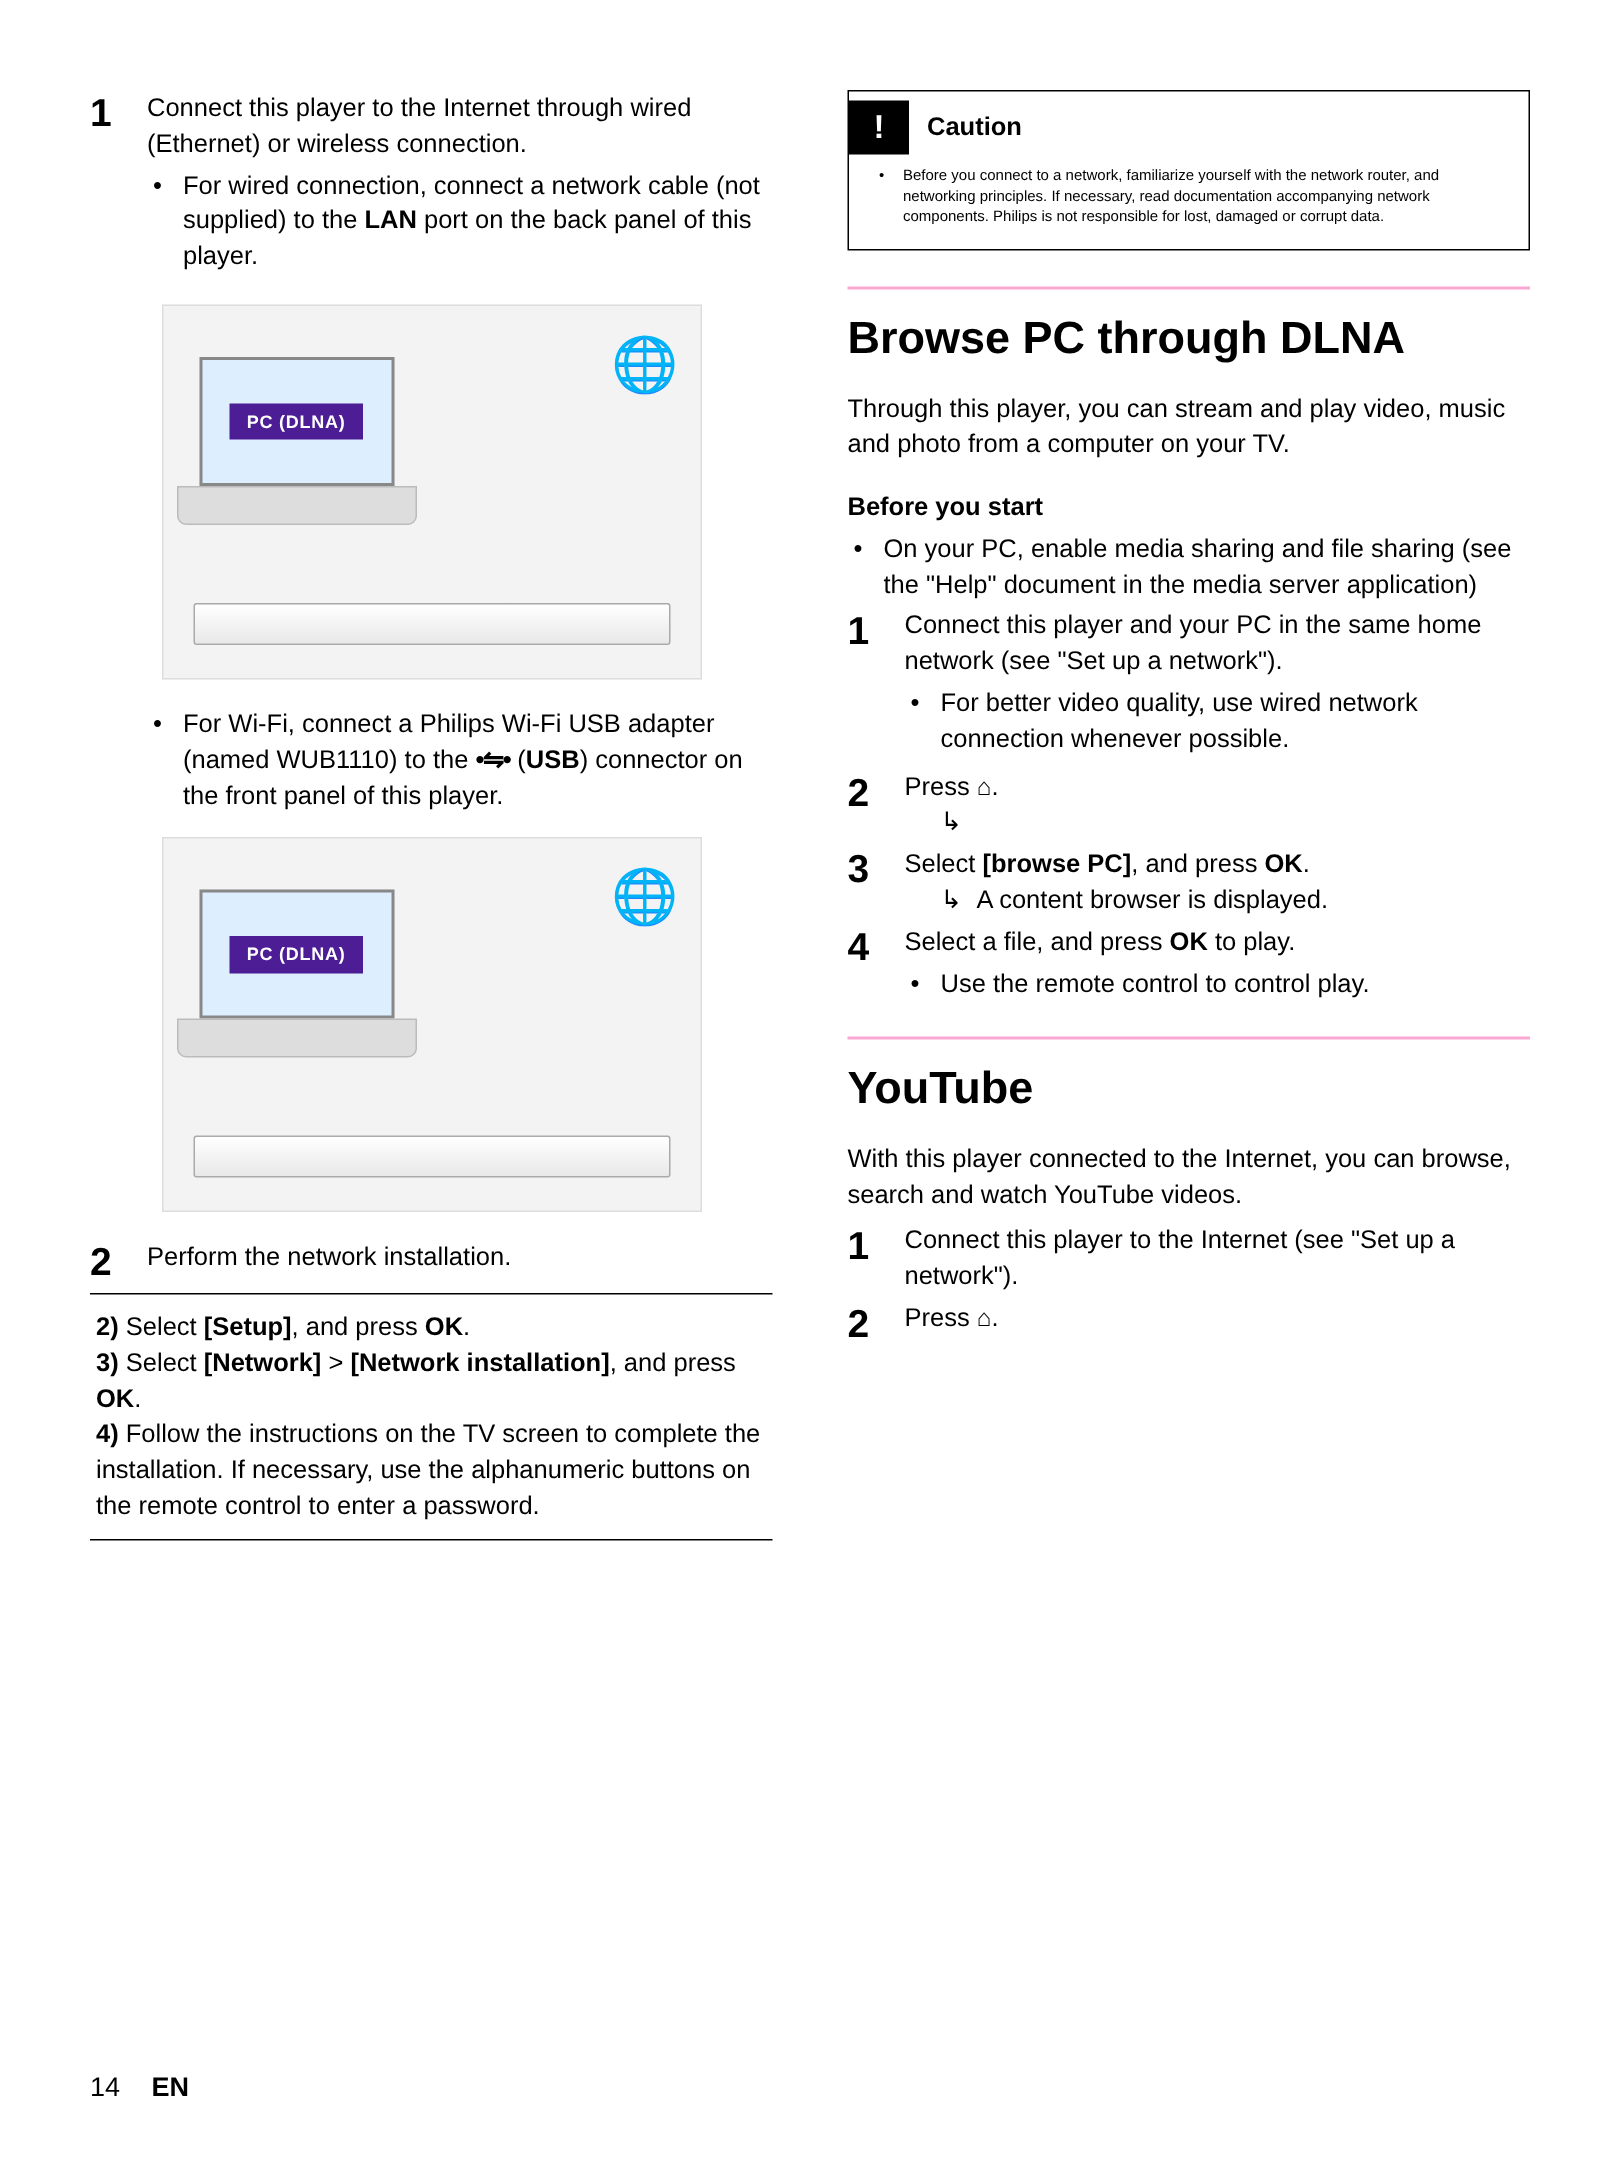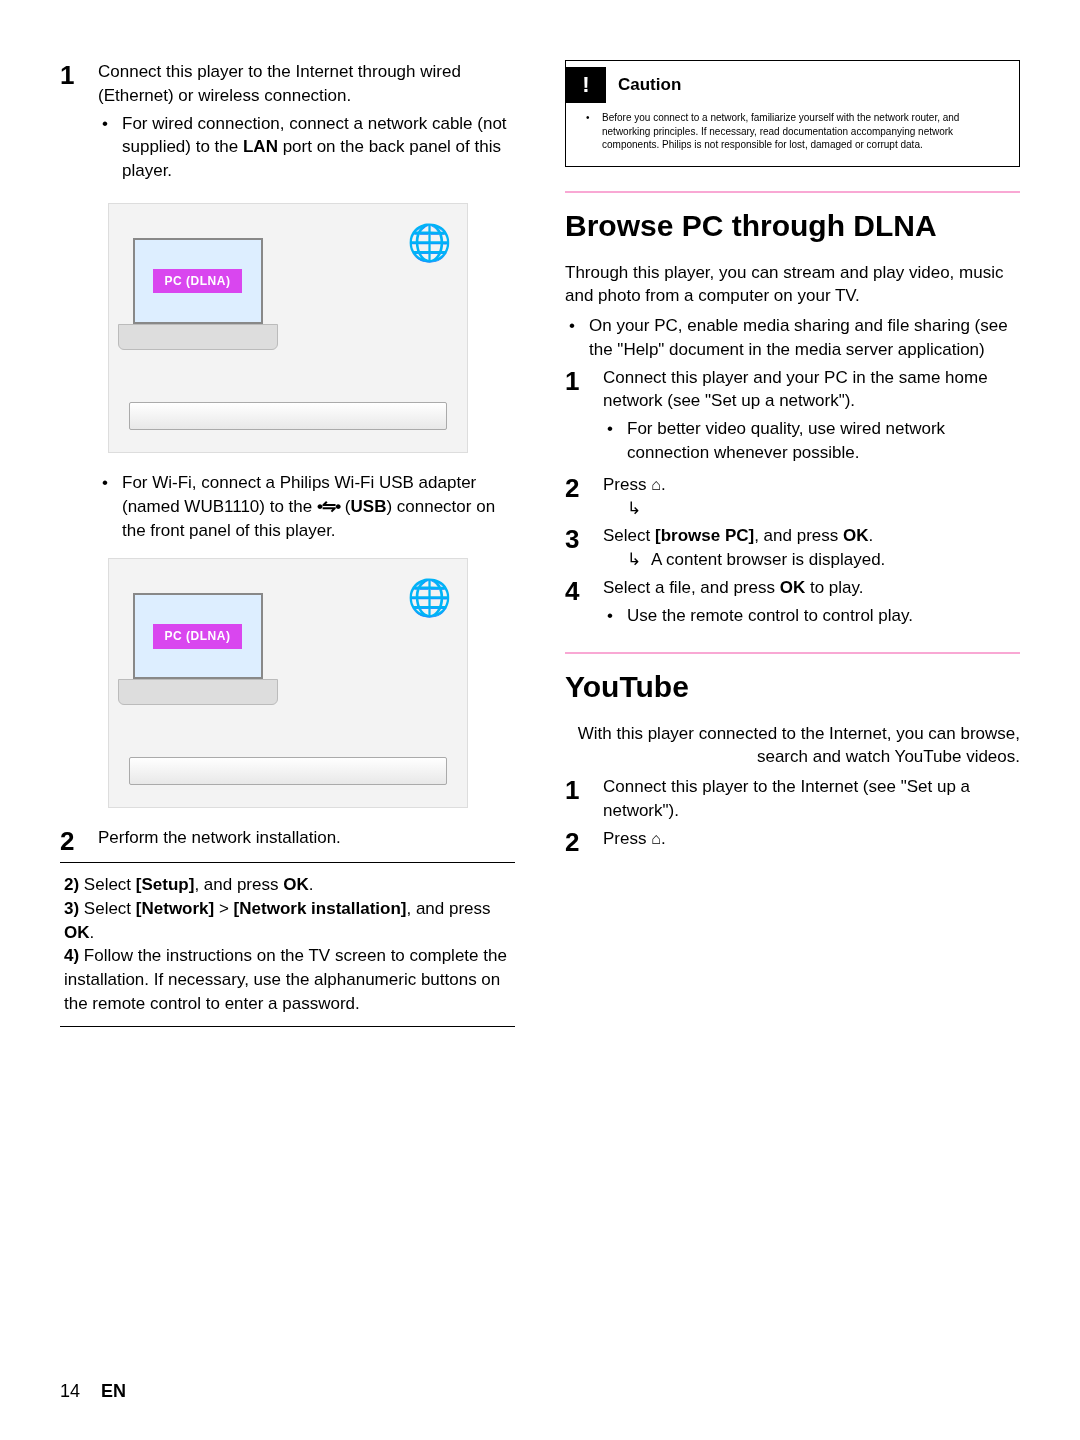--- a/index.html
+++ b/index.html
@@ -51,21 +51,21 @@
     height: 250px;
     background: #f3f3f3;
     border: 1px solid #ddd;
     margin: 16px auto 18px auto;
     display: flex;
     align-items: center;
     justify-content: center;
     position: relative;
   }
   .diagram-label {
-    background: #d946ef;
+    background: #4c1d95;
     color: #fff;
     font-size: 12px;
     padding: 4px 12px;
     font-weight: 600;
     letter-spacing: 0.5px;
   }
   .diagram-globe {
     position:absolute; top:14px; right:14px;
     font-size: 36px;
   }
@@ -212,22 +212,23 @@
         <div class="caution-icon">!</div>
         <div class="boxed-title">Caution</div>
       </div>
       <ul class="bul">
         <li>Before you connect to a network, familiarize yourself with the network router, and networking principles. If necessary, read documentation accompanying network components. Philips is not responsible for lost, damaged or corrupt data.</li>
       </ul>
     </div>
 
     <h2 class="section">Browse PC through DLNA</h2>
 
-    <p style="margin-bottom:6px;">Through this player, you can stream and play video, music and photo from a computer on your TV.</p>
-
+    <p style="margin-bottom:18px;">Through this player, you can stream and play video, music and photo from a computer on your TV.</p>
+
+    <div class="bold">Before you start</div>
     <ul class="bul">
       <li>On your PC, enable media sharing and file sharing (see the "Help" document in the media server application)</li>
     </ul>
 
     <div class="step">
       <div class="step-num">1</div>
       <div class="step-body">
         <span>Connect this player and your PC in the same home network (see "Set up a network").</span>
         <ul class="bul">
             <li>For better video quality, use wired network connection whenever possible.</li>
@@ -261,21 +262,21 @@
       <div class="step-body">
         <span>Select a file, and press </span><span class="bold">OK</span><span> to play.</span>
         <ul class="bul">
             <li>Use the remote control to control play.</li>
           </ul>
       </div>
     </div>
 
     <h2 class="section" style="margin-top:20px;">YouTube</h2>
 
-    <p style="margin-bottom:6px;text-align:right;">With this player connected to the Internet, you can browse, search and watch YouTube videos.</p>
+    <p style="margin-bottom:6px;">With this player connected to the Internet, you can browse, search and watch YouTube videos.</p>
 
     <div class="step">
       <div class="step-num">1</div>
       <div class="step-body">Connect this player to the Internet (see "Set up a network").</div>
     </div>
 
     <div class="step">
       <div class="step-num">2</div>
       <div class="step-body">
         <span>Press </span><span class="home-icon bold">⌂</span><span>.</span>

